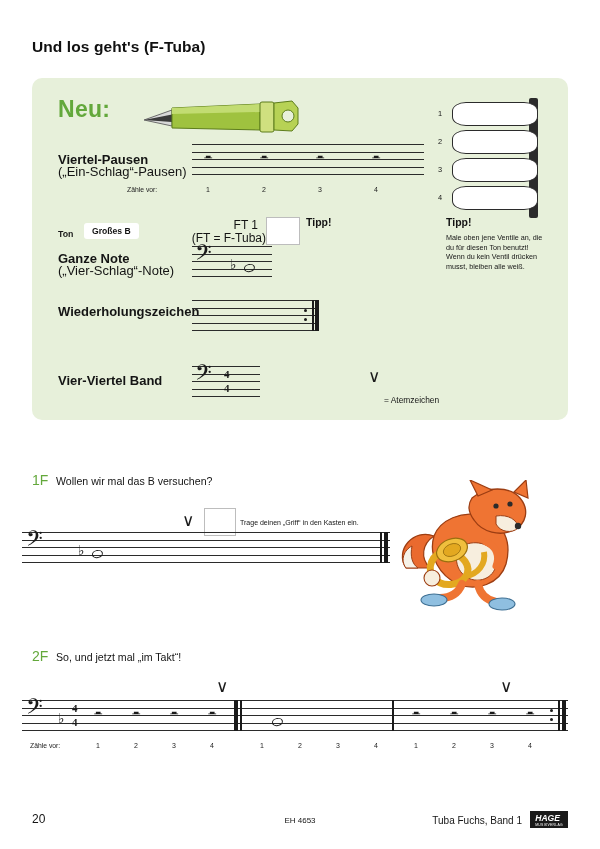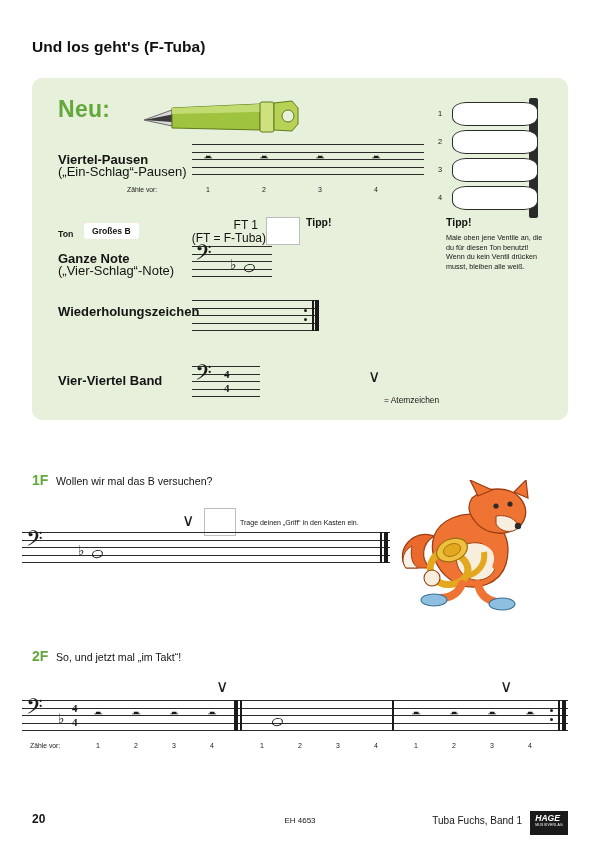--- a/index.html
+++ b/index.html
@@ -217,21 +217,21 @@
   }
   .atem-label {
     position: absolute;
     font-size: 8.4px;
     color: #141414;
   }
   
   .ex-num {
     position: absolute;
     font-size: 14px;
-    font-weight: bold;
+    font-weight: normal;
     color: #63a83b;
   }
   .ex-title {
     position: absolute;
     font-size: 10.6px;
     color: #141414;
   }
   .hint-text {
     position: absolute;
     font-size: 7px;
@@ -244,21 +244,21 @@
     top: 480px;
     width: 160px;
     height: 140px;
   }
   
   .footer-page {
     position: absolute;
     left: 32px;
     top: 812px;
     font-size: 12px;
-    font-weight: bold;
+    font-weight: normal;
     color: #141414;
   }
   .footer-center {
     position: absolute;
     left: 0;
     right: 0;
     top: 816px;
     text-align: center;
     font-size: 8px;
     color: #141414;
@@ -272,21 +272,21 @@
   }
   .hage-logo {
     position: absolute;
     right: 32px;
     top: 811px;
     background: #1a1a1a;
     color: #ffffff;
     font-size: 8.6px;
     font-weight: bold;
     font-style: italic;
-    padding: 2px 5px 8px 5px;
+    padding: 2px 5px 1px 5px;
     line-height: 10px;
   }
   .hage-sub {
     display: block;
     font-size: 3.4px;
     font-style: normal;
     font-weight: normal;
     letter-spacing: 0.3px;
     line-height: 4px;
   }

